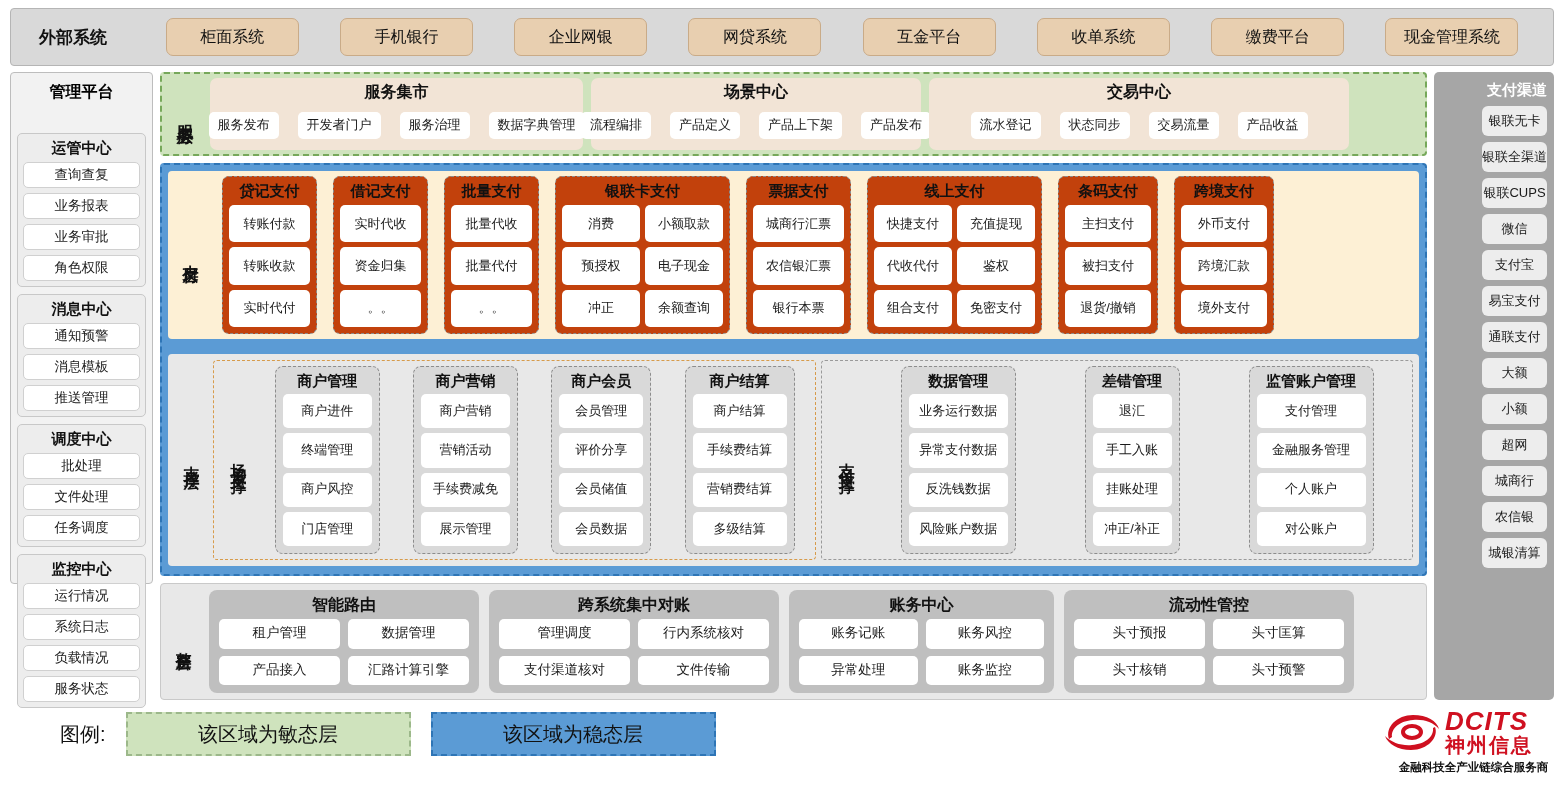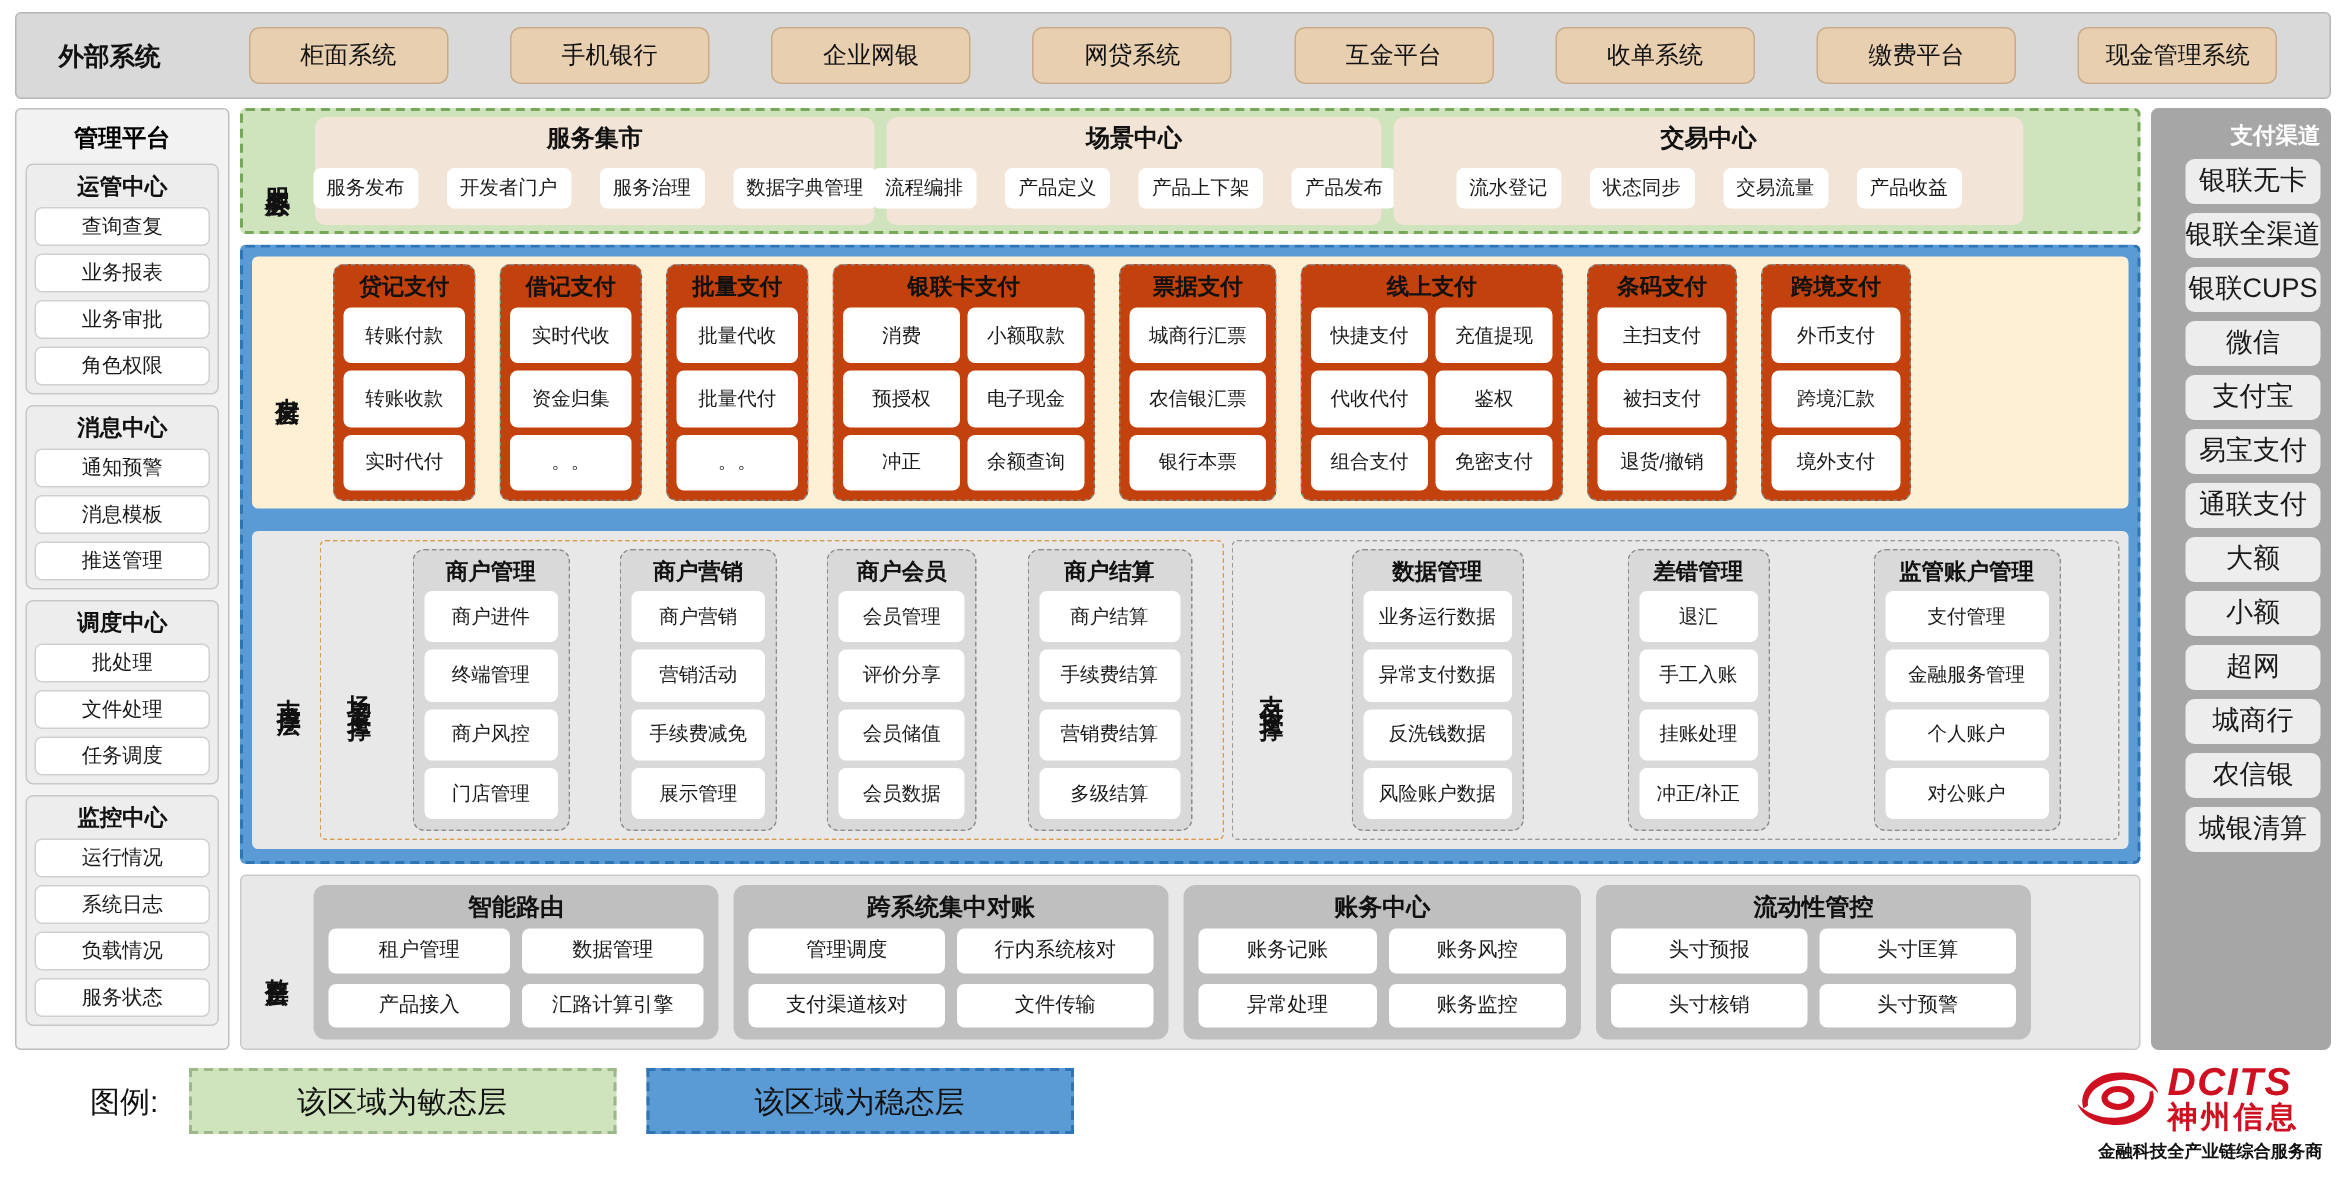--- a/index.html
+++ b/index.html
@@ -55,26 +55,26 @@
     border: 1px solid #c9ab88;
     border-radius: 7px;
     width: 133px; height: 38px;
     display: flex; align-items: center; justify-content: center;
     font-size: 16px; color: #111;
   }
 
   
   #admin {
     position: absolute; left: 10px; top: 72px;
-    width: 143px; height: 628px;
+    width: 143px; height: 512px;
     background: #f2f2f2;
     border: 1px solid #bdbdbd;
     border-radius: 4px;
     padding: 5px 6px;
-    display: flex; flex-direction: column;
+    display: flex; flex-direction: column; gap: 24px;
   }
   #admin > .panel-title { font-size: 16px; font-weight: bold; text-align: center; padding: 4px 0 6px; }
   .admin-grp {
     background: #ededed;
     border: 1px solid #c8c8c8;
     border-radius: 5px;
     padding: 3px 5px 5px;
     margin-bottom: 7px;
   }
   .admin-grp .grp-title { font-size: 15px; padding: 2px 0 4px; }
@@ -84,21 +84,21 @@
   
   #channels {
     position: absolute; left: 1434px; top: 72px;
     width: 120px; height: 628px;
     background: #a6a6a6;
     border-radius: 5px;
     padding: 5px 7px;
     display: flex; flex-direction: column; align-items: flex-end;
   }
   #channels .panel-title { font-size: 15px; font-weight: bold; color:#fff; text-align:center; padding: 4px 0 6px; }
-  #channels .chip { height: 30px; margin-bottom: 6px; background:#ededed; border: none; font-size: 18px; border-radius: 6px; }
+  #channels .chip { height: 30px; margin-bottom: 6px; background:#ededed; border: none; font-size: 13px; border-radius: 6px; }
 
   
   #svc-layer {
     position: absolute; left: 160px; top: 72px;
     width: 1267px; height: 84px;
     background: #cfe3bd;
     border: 2px dashed #76a85a;
     border-radius: 4px;
     display: flex; align-items: stretch;
     padding: 4px 6px;

